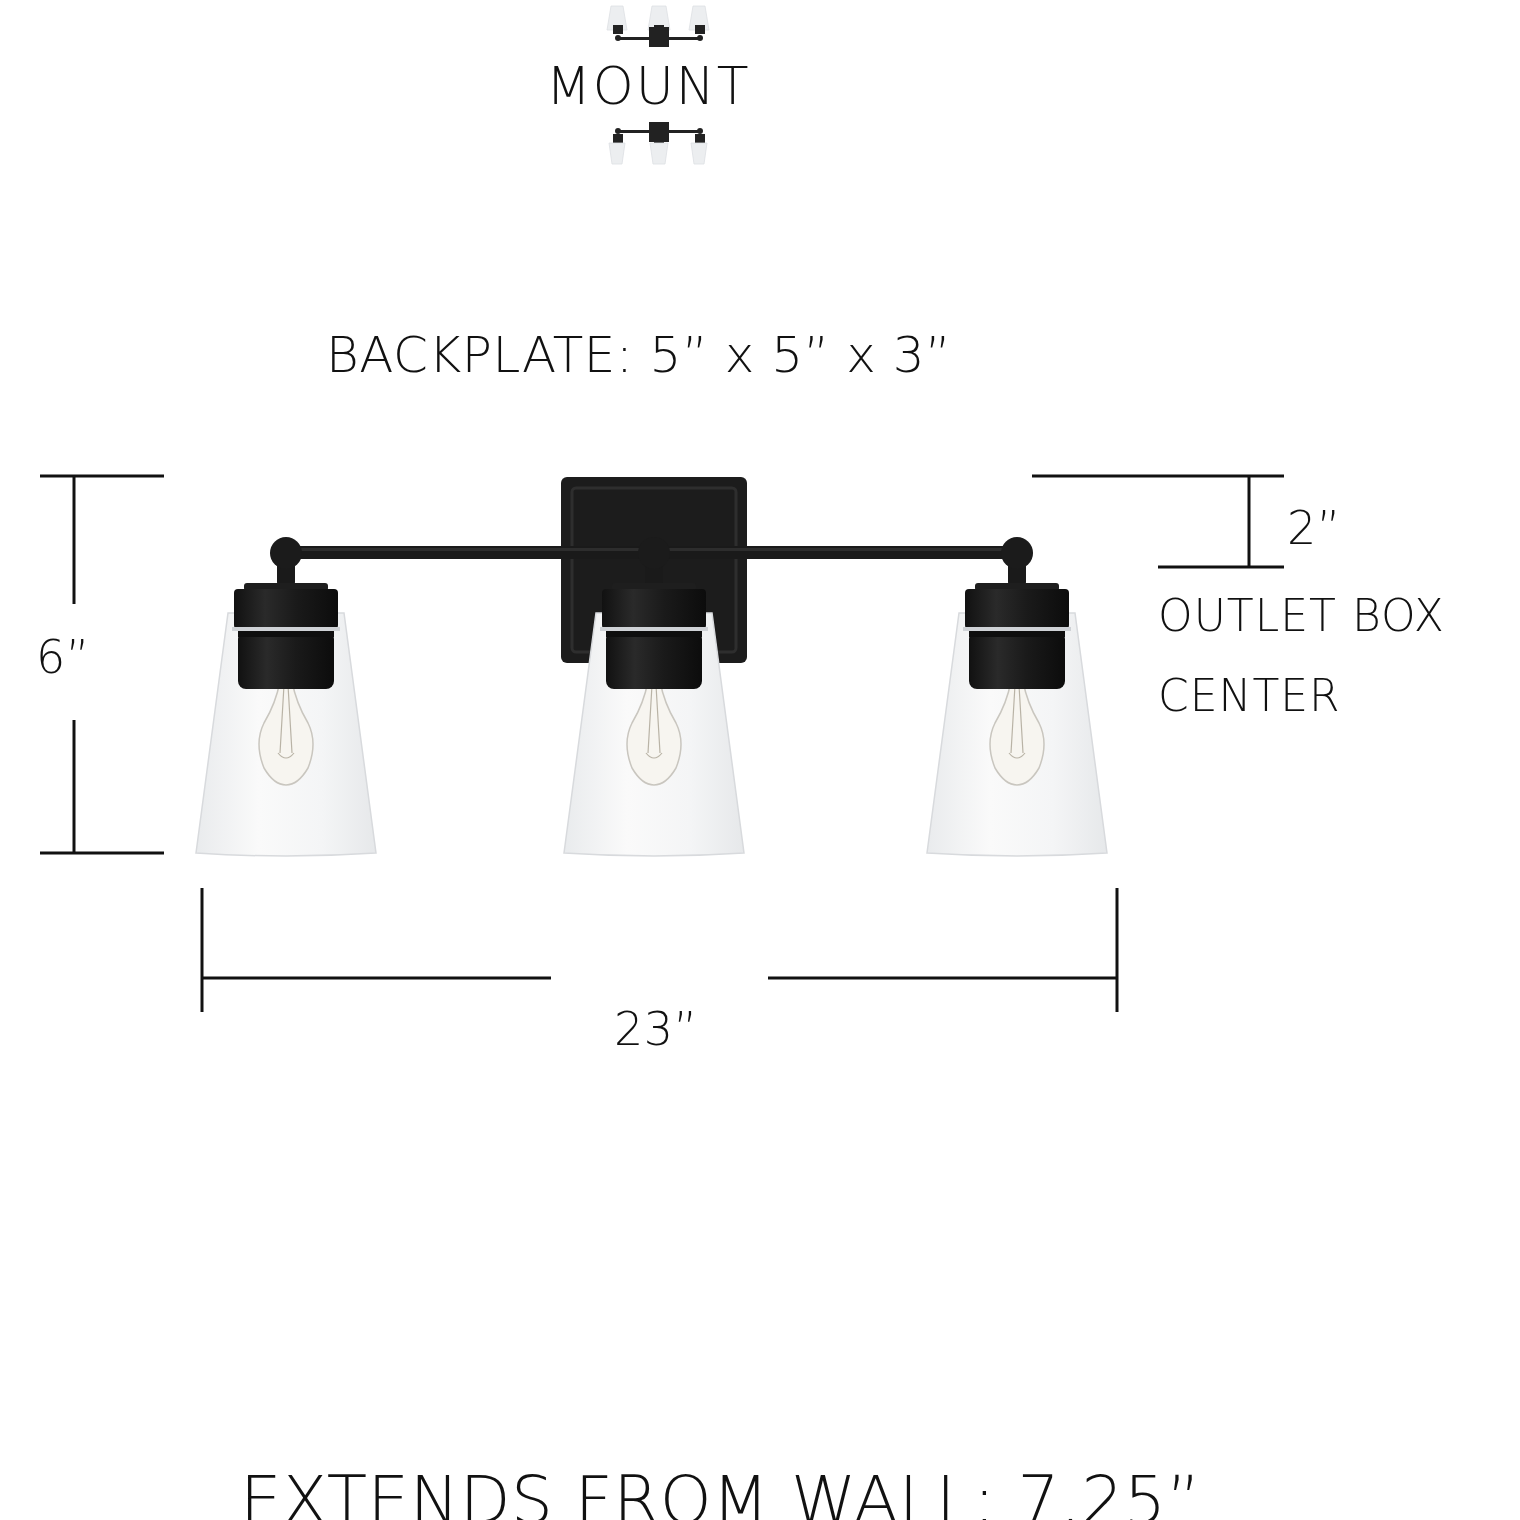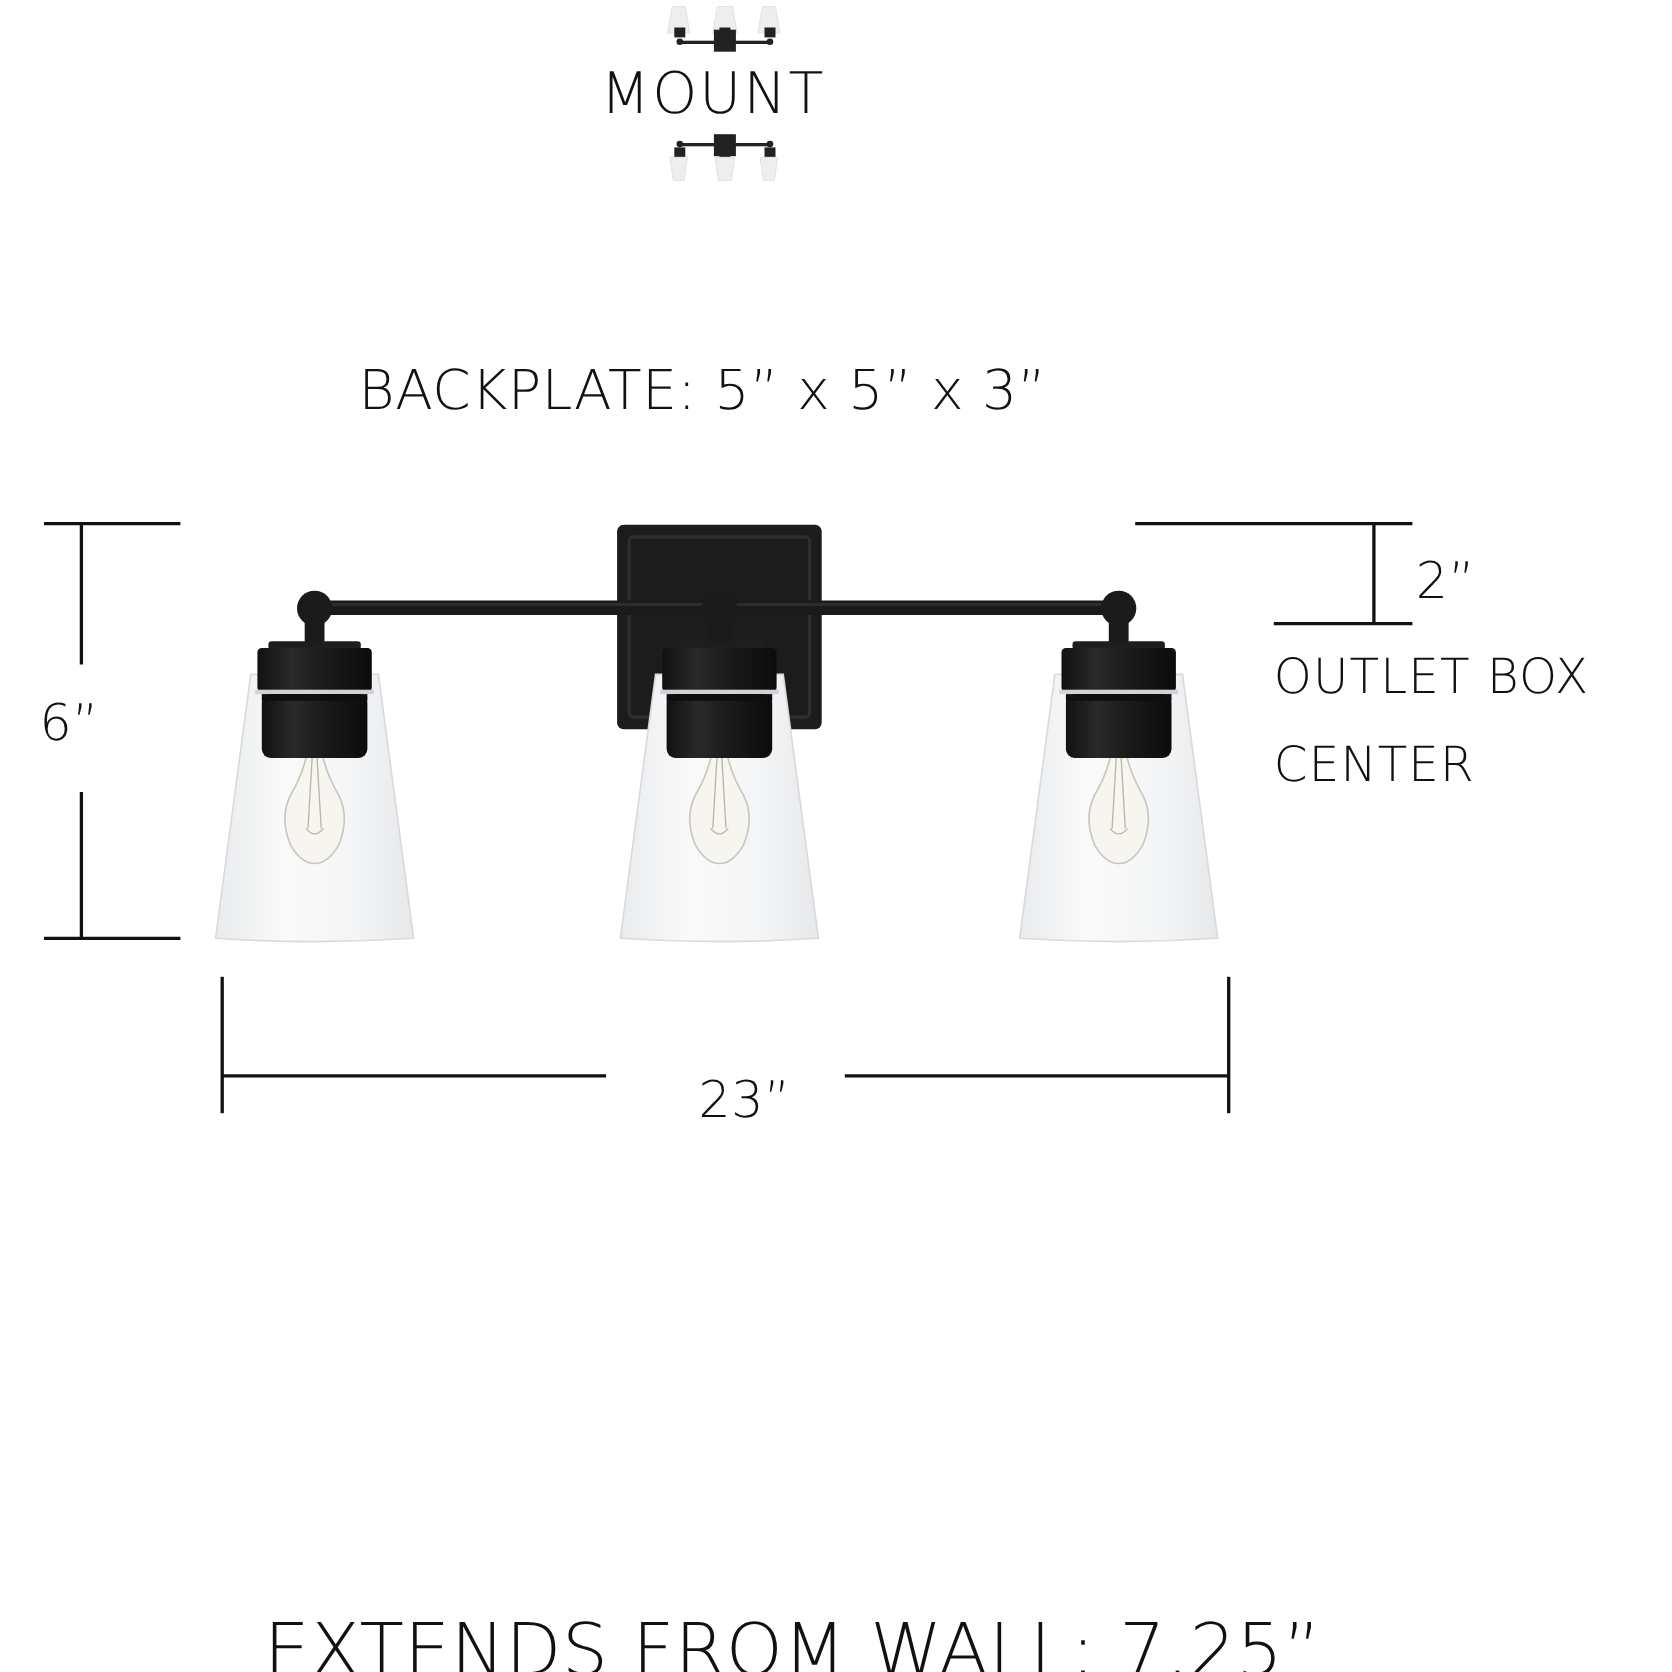--- a/index.html
+++ b/index.html
@@ -46,23 +46,22 @@
       font-size: 44px;
       letter-spacing: 1px;
     }
     #outlet-label-2 {
       left: 1158px; top: 654px;
       font-size: 44px;
       letter-spacing: 1px;
       margin-top: 20px;
     }
     #width-label {
-      left: 614px; top: 976px;
+      left: 614px; top: 1006px;
       font-size: 46px;
-      margin-left: 21px;
     }
     #extends-label {
       left: 240px; top: 1468px;
       font-size: 66px;
     }
     svg { position: absolute; left: 0; top: 0; }
   </style>
 </head>
 <body>
 

